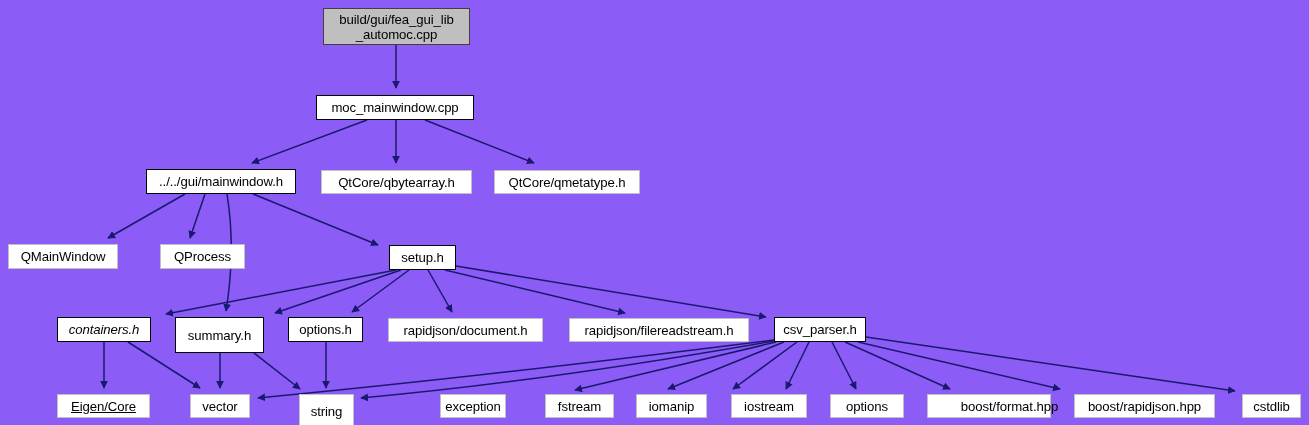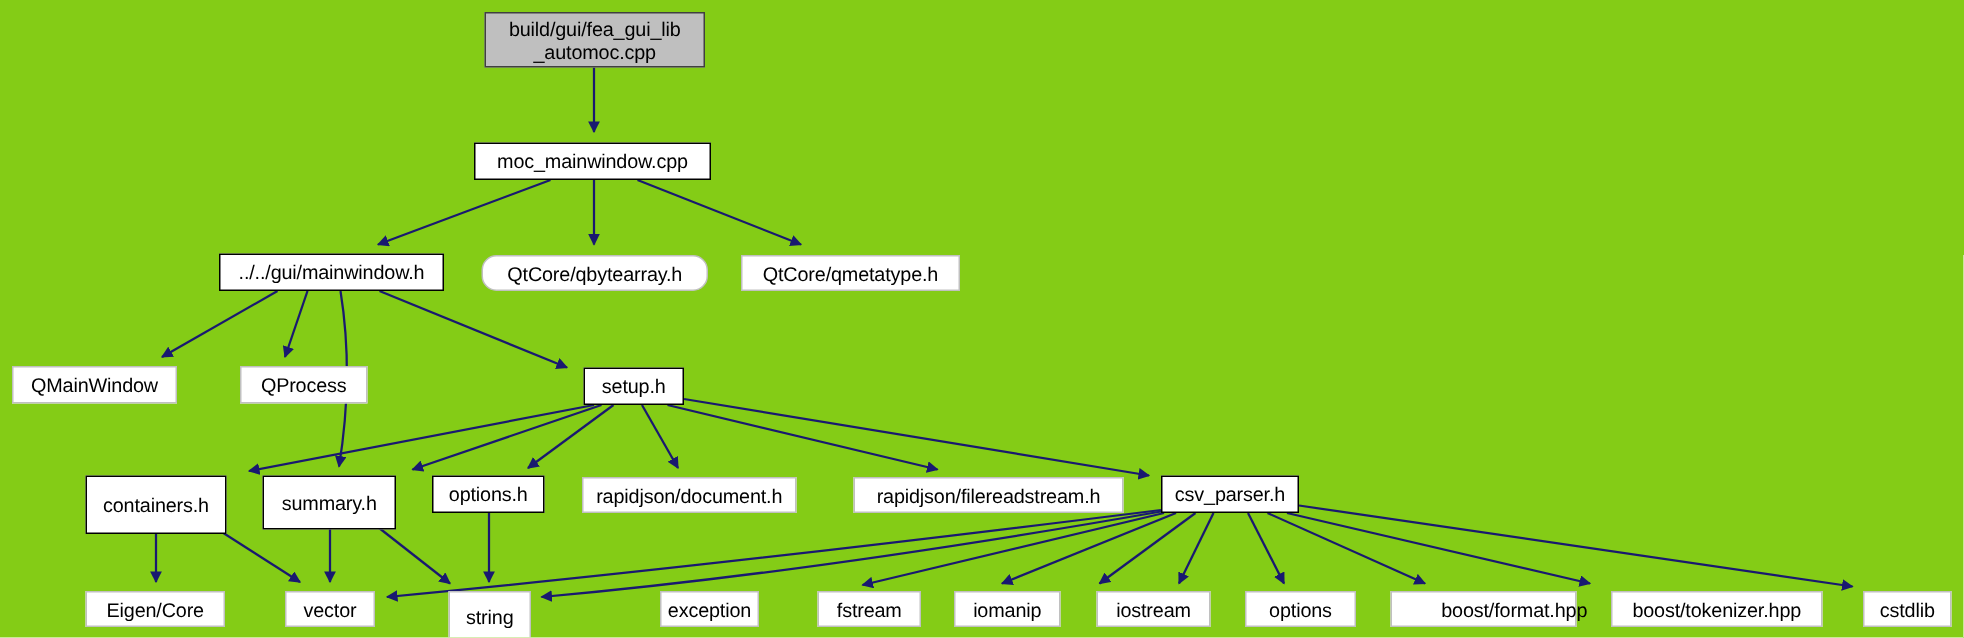--- a/index.html
+++ b/index.html
@@ -4,21 +4,21 @@
 <style>
   html, body {
     margin: 0;
     padding: 0;
     background: #ffffff;
   }
   #graph {
     position: relative;
     width: 1309px;
     height: 425px;
-    background: #84cc16;
+    background: #8b5cf6;
     font-family: "Liberation Sans", sans-serif;
     overflow: hidden;
   }
   #edge-layer {
     position: absolute;
     left: 0;
     top: 0;
     width: 1309px;
     height: 425px;
     pointer-events: none;
@@ -89,37 +89,37 @@
         <path d="M858,342 L1060,389" fill="none" stroke="#191970" stroke-width="1.5" marker-end="url(#arrow)"></path>
         <path d="M866,337 Q1090,370 1235,391" fill="none" stroke="#191970" stroke-width="1.5" marker-end="url(#arrow)"></path>
       </g>
   </svg>
 
   <div id="nodes">
       <div class="node root" style="left: 323px; top: 8px; width: 147px; height: 37px;">build/gui/fea_gui_lib
 _automoc.cpp</div>
       <div class="node bold" style="left: 316px; top: 95px; width: 158px; height: 25px;">moc_mainwindow.cpp</div>
       <div class="node bold" style="left: 146px; top: 169px; width: 150px; height: 25px;">../../gui/mainwindow.h</div>
-      <div class="node" style="left: 321px; top: 170px; width: 151px; height: 24px; border-radius: 10px;">QtCore/qbytearray.h</div>
+      <div class="node" style="left: 321px; top: 170px; width: 151px; height: 24px;">QtCore/qbytearray.h</div>
       <div class="node" style="left: 494px; top: 170px; width: 146px; height: 24px;">QtCore/qmetatype.h</div>
       <div class="node" style="left: 8px; top: 244px; width: 110px; height: 25px;">QMainWindow</div>
       <div class="node" style="left: 160px; top: 244px; width: 85px; height: 25px;">QProcess</div>
       <div class="node bold" style="left: 389px; top: 245px; width: 67px; height: 25px;">setup.h</div>
-      <div class="node bold" style="left: 57px; top: 317px; width: 94px; height: 39px;">containers.h</div>
+      <div class="node bold" style="left: 57px; top: 317px; width: 94px; height: 25px; font-style: italic;">containers.h</div>
       <div class="node bold" style="left: 175px; top: 317px; width: 89px; height: 36px;">summary.h</div>
       <div class="node bold" style="left: 288px; top: 317px; width: 75px; height: 25px;">options.h</div>
-      <div class="node" style="left: 388px; top: 318px; width: 143px; height: 24px;">rapidjson/document.h</div>
+      <div class="node" style="left: 388px; top: 318px; width: 155px; height: 24px;">rapidjson/document.h</div>
       <div class="node" style="left: 569px; top: 318px; width: 180px; height: 24px;">rapidjson/filereadstream.h</div>
       <div class="node bold" style="left: 774px; top: 317px; width: 92px; height: 25px;">csv_parser.h</div>
-      <div class="node" style="left: 57px; top: 394px; width: 93px; height: 24px;">Eigen/Core</div>
+      <div class="node" style="left: 57px; top: 394px; width: 93px; height: 24px; text-decoration: underline;">Eigen/Core</div>
       <div class="node" style="left: 190px; top: 394px; width: 60px; height: 24px;">vector</div>
       <div class="node" style="left: 299px; top: 394px; width: 55px; height: 34px; text-align: right;">string</div>
       <div class="node" style="left: 440px; top: 394px; width: 66px; height: 24px;">exception</div>
       <div class="node" style="left: 545px; top: 394px; width: 69px; height: 24px;">fstream</div>
       <div class="node" style="left: 636px; top: 394px; width: 71px; height: 24px;">iomanip</div>
       <div class="node" style="left: 731px; top: 394px; width: 76px; height: 24px;">iostream</div>
       <div class="node" style="left: 830px; top: 394px; width: 74px; height: 24px;">options</div>
       <div class="node" style="left: 927px; top: 394px; width: 124px; height: 24px; padding-left: 41px;">boost/format.hpp</div>
-      <div class="node" style="left: 1074px; top: 394px; width: 141px; height: 24px;">boost/tokenizer.hpp</div>
+      <div class="node" style="left: 1074px; top: 394px; width: 141px; height: 24px;">boost/rapidjson.hpp</div>
       <div class="node" style="left: 1242px; top: 394px; width: 59px; height: 24px;">cstdlib</div>
     </div>
 
 </div>
 
 </body></html>

